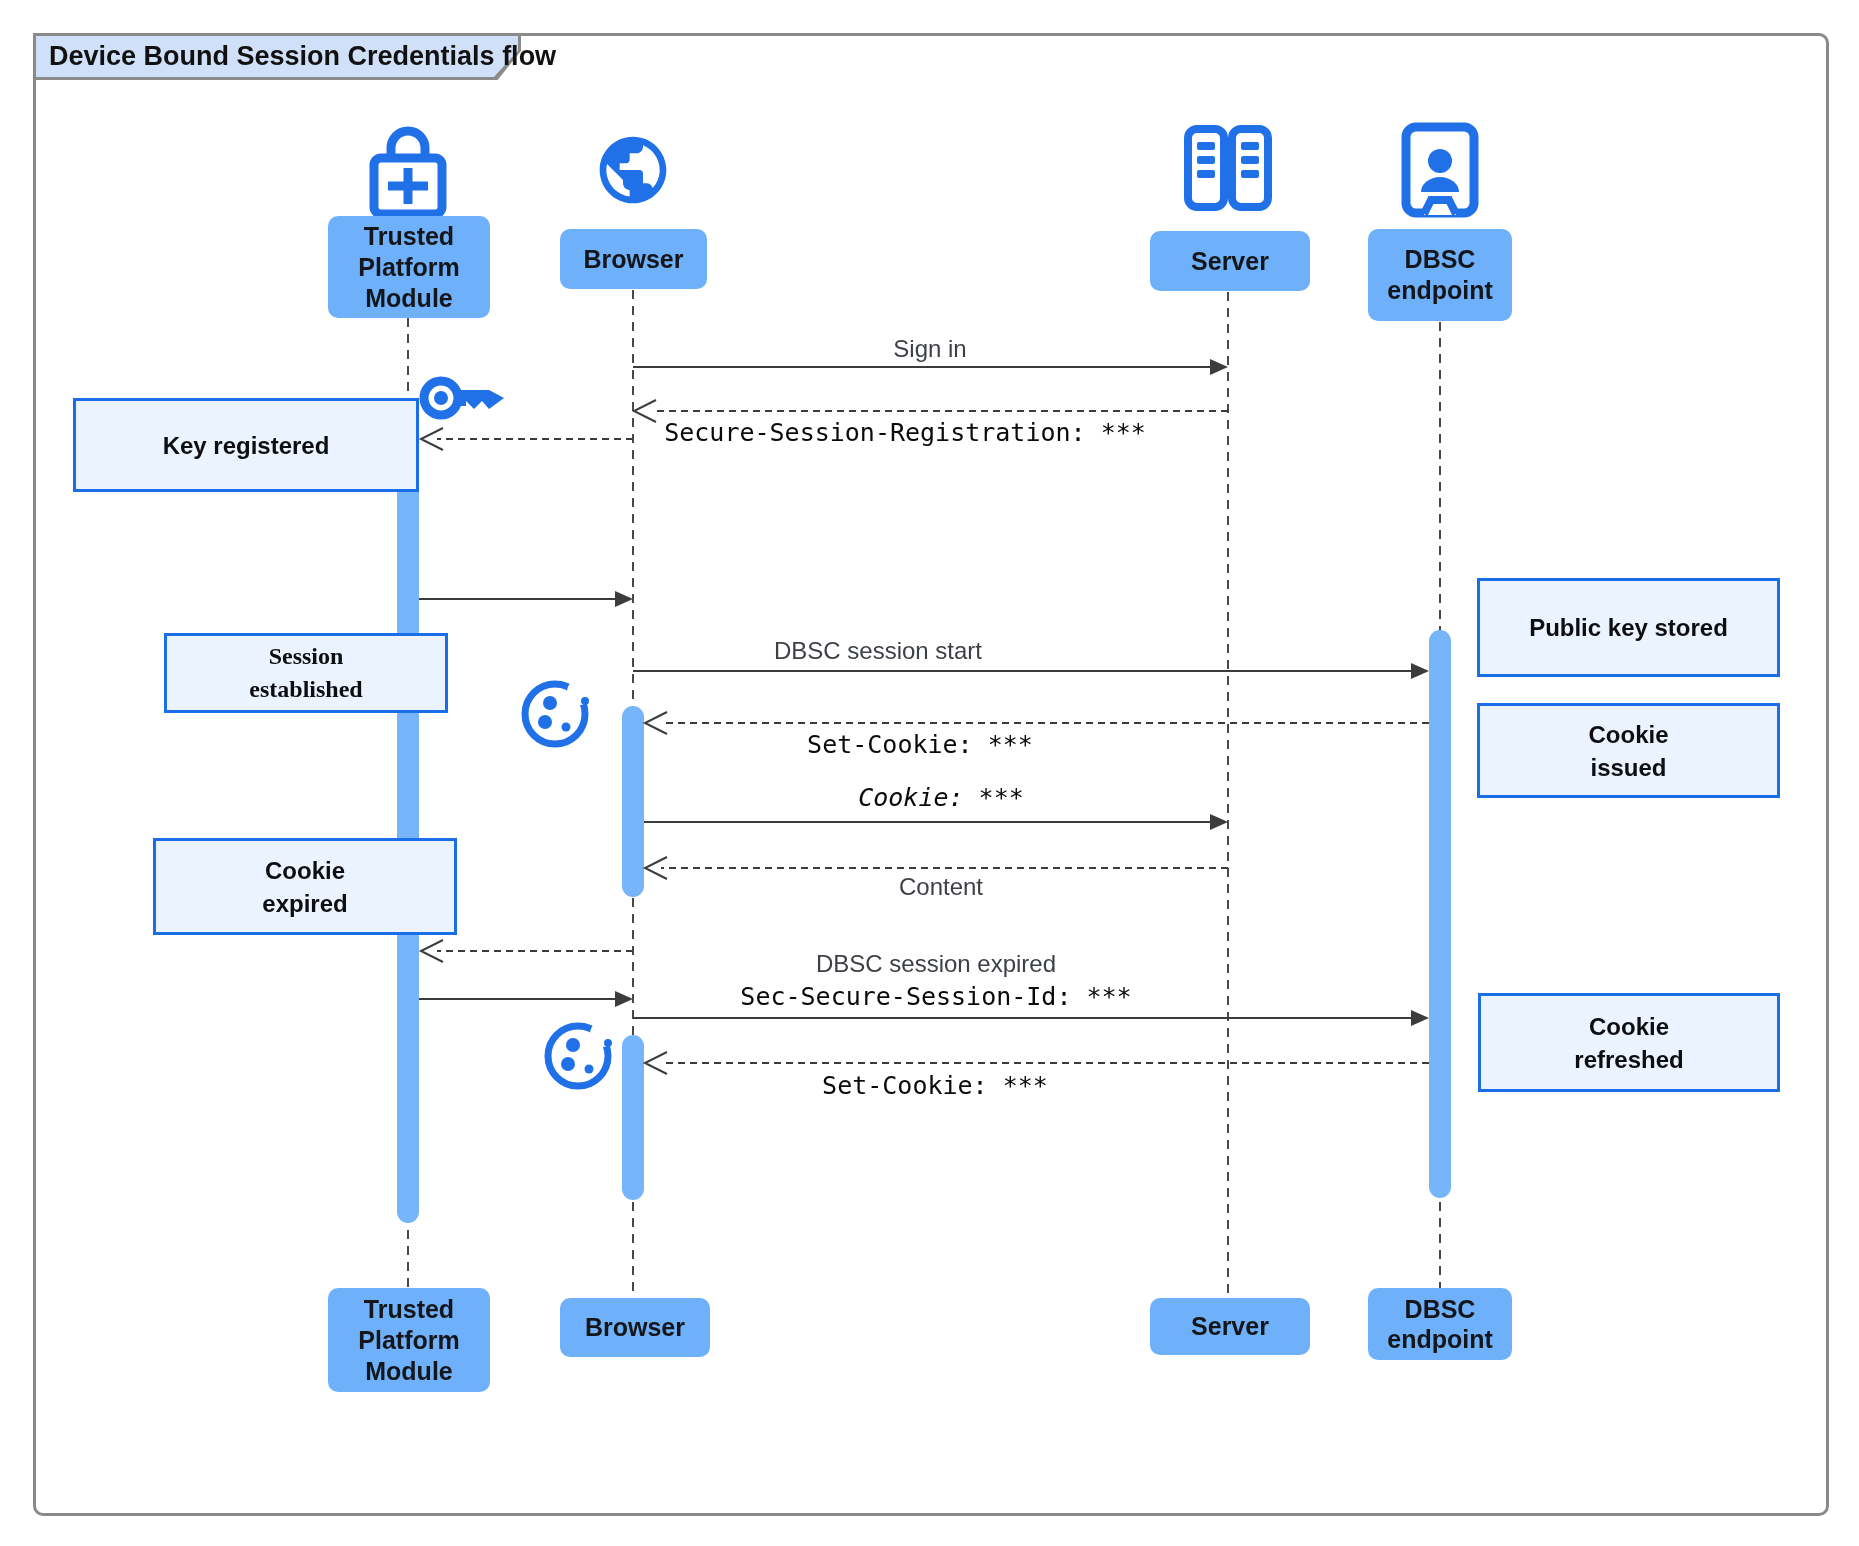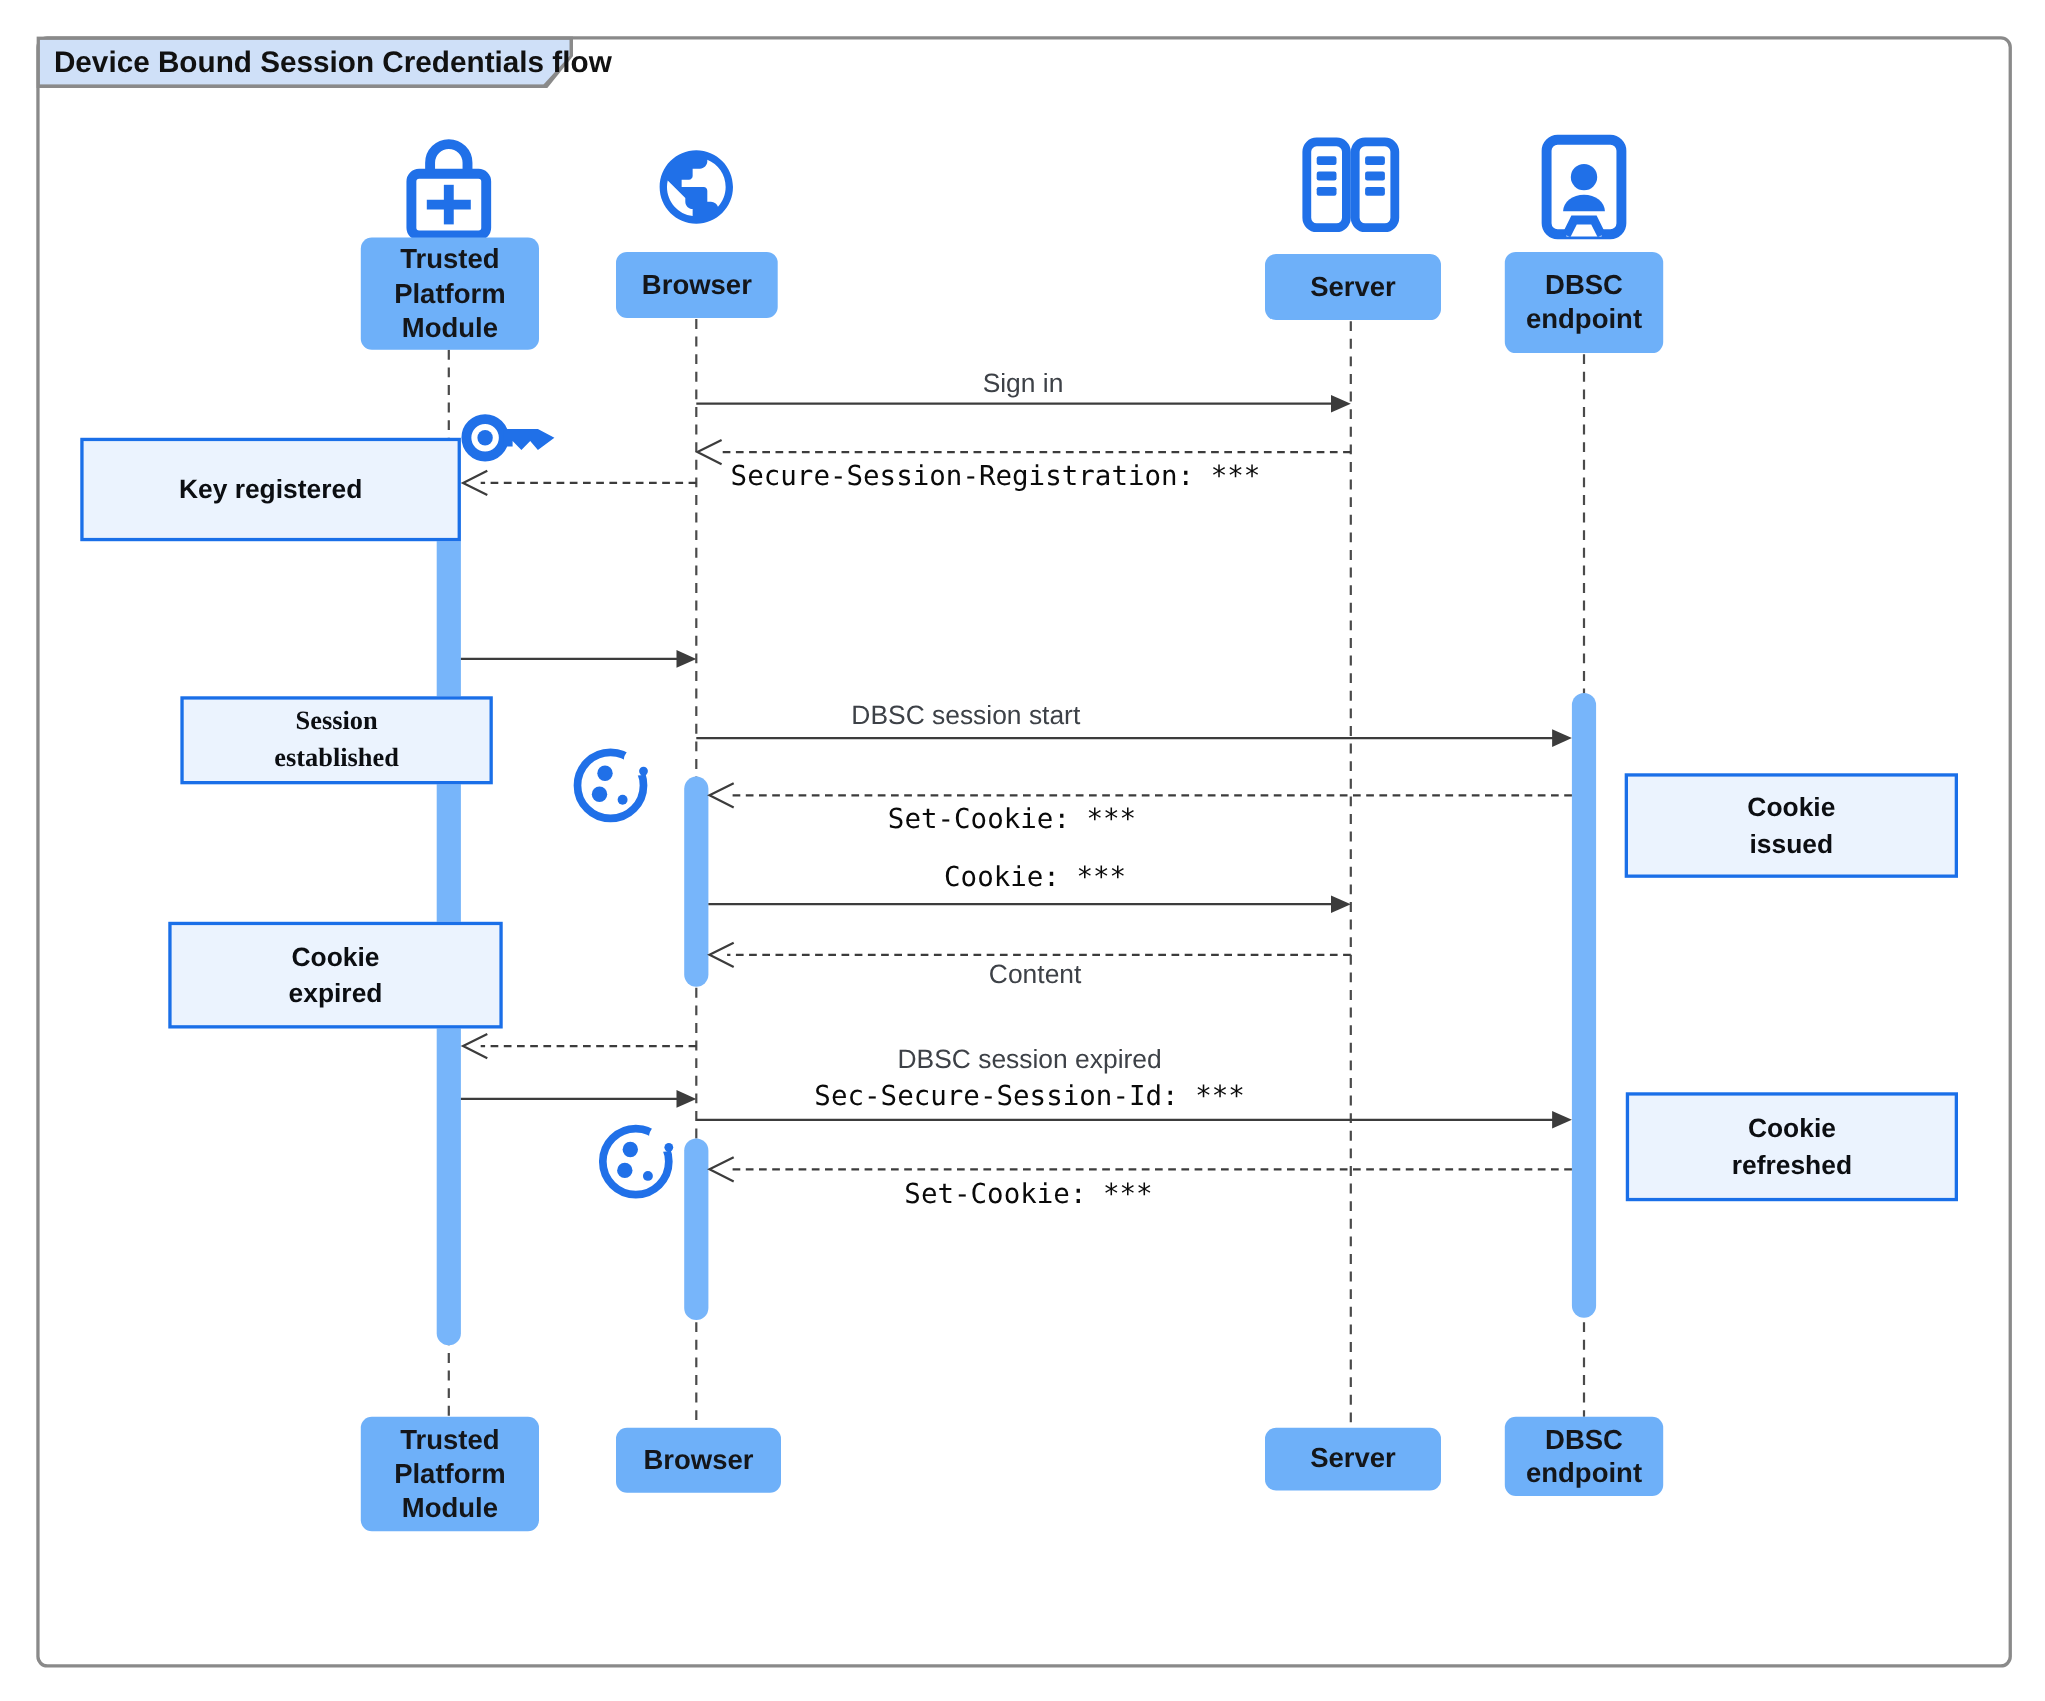--- a/index.html
+++ b/index.html
@@ -162,28 +162,29 @@
   <div class="pbox" style="left:560px;top:1298px;width:150px;height:59px;">Browser</div>
   <div class="pbox" style="left:1150px;top:1298px;width:160px;height:57px;">Server</div>
   <div class="pbox" style="left:1368px;top:1288px;width:144px;height:72px;line-height:30px;">DBSC
 endpoint</div>
 
   <div class="note" style="left:73px;top:398px;width:346px;height:94px;">Key registered</div>
   <div class="note" style="left:164px;top:633px;width:284px;height:80px;font-family:Liberation Serif, serif;">Session
 established</div>
   <div class="note" style="left:153px;top:838px;width:304px;height:97px;">Cookie
 expired</div>
+  <div class="note" style="left:1477px;top:578px;width:303px;height:99px;">Public key stored</div>
   <div class="note" style="left:1477px;top:703px;width:303px;height:95px;">Cookie
 issued</div>
   <div class="note" style="left:1478px;top:993px;width:302px;height:99px;">Cookie
 refreshed</div>
 
   <div class="msg" style="left:930px;top:349px;">Sign in</div>
   <div class="mono" style="left:905px;top:432px;">Secure-Session-Registration: ***</div>
   <div class="msg" style="left:878px;top:651px;">DBSC session start</div>
   <div class="mono" style="left:920px;top:744px;">Set-Cookie: ***</div>
-  <div class="mono" style="left:941px;top:797px;">Cookie: ***</div>
+  <div class="mono" style="left:941px;top:797px;font-style:italic;">Cookie: ***</div>
   <div class="msg" style="left:941px;top:887px;">Content</div>
   <div class="msg" style="left:936px;top:964px;">DBSC session expired</div>
   <div class="mono" style="left:936px;top:996px;">Sec-Secure-Session-Id: ***</div>
   <div class="mono" style="left:935px;top:1085px;">Set-Cookie: ***</div>
 
 </div>
 
 </body></html>

